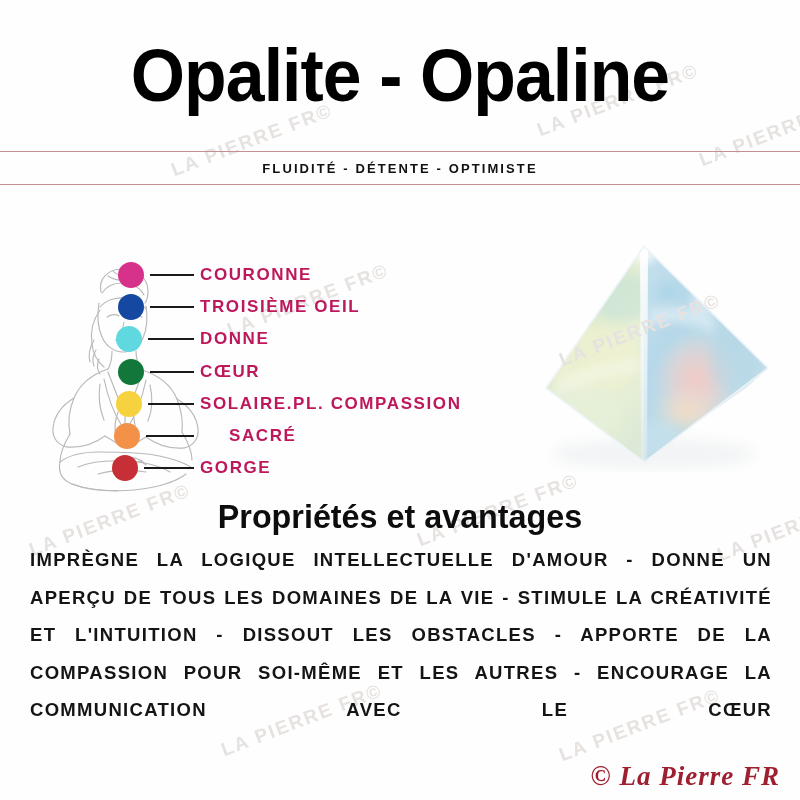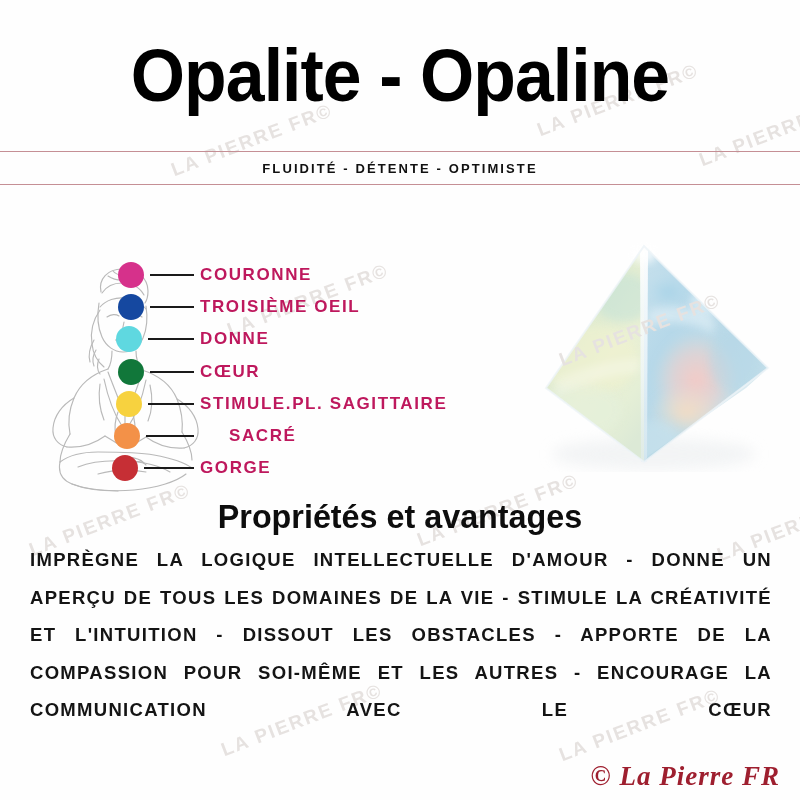--- a/index.html
+++ b/index.html
@@ -311,21 +311,21 @@
         <span class="chakra-label" style="left: 200px;">DONNE</span>
       </div>
       <div class="chakra-row" style="top: 97px;">
         <span class="chakra-dot" style="left: 118px; background: rgb(17, 119, 58);"></span>
         <span class="chakra-line" style="left: 150px; width: 44px;"></span>
         <span class="chakra-label" style="left: 200px;">CŒUR</span>
       </div>
       <div class="chakra-row" style="top: 129px;">
         <span class="chakra-dot" style="left: 116px; background: rgb(247, 210, 63);"></span>
         <span class="chakra-line" style="left: 148px; width: 46px;"></span>
-        <span class="chakra-label" style="left: 200px;">STIMULE.PL. SAGITTAIRE</span>
+        <span class="chakra-label" style="left: 200px;">SOLAIRE.PL. COMPASSION</span>
       </div>
       <div class="chakra-row" style="top: 161px;">
         <span class="chakra-dot" style="left: 114px; background: rgb(243, 145, 72);"></span>
         <span class="chakra-line" style="left: 146px; width: 48px;"></span>
         <span class="chakra-label" style="left: 200px; margin-left: 29px;">SACRÉ</span>
       </div>
       <div class="chakra-row" style="top: 193px;">
         <span class="chakra-dot" style="left: 112px; background: rgb(198, 47, 53);"></span>
         <span class="chakra-line" style="left: 144px; width: 50px;"></span>
         <span class="chakra-label" style="left: 200px;">GORGE</span>

